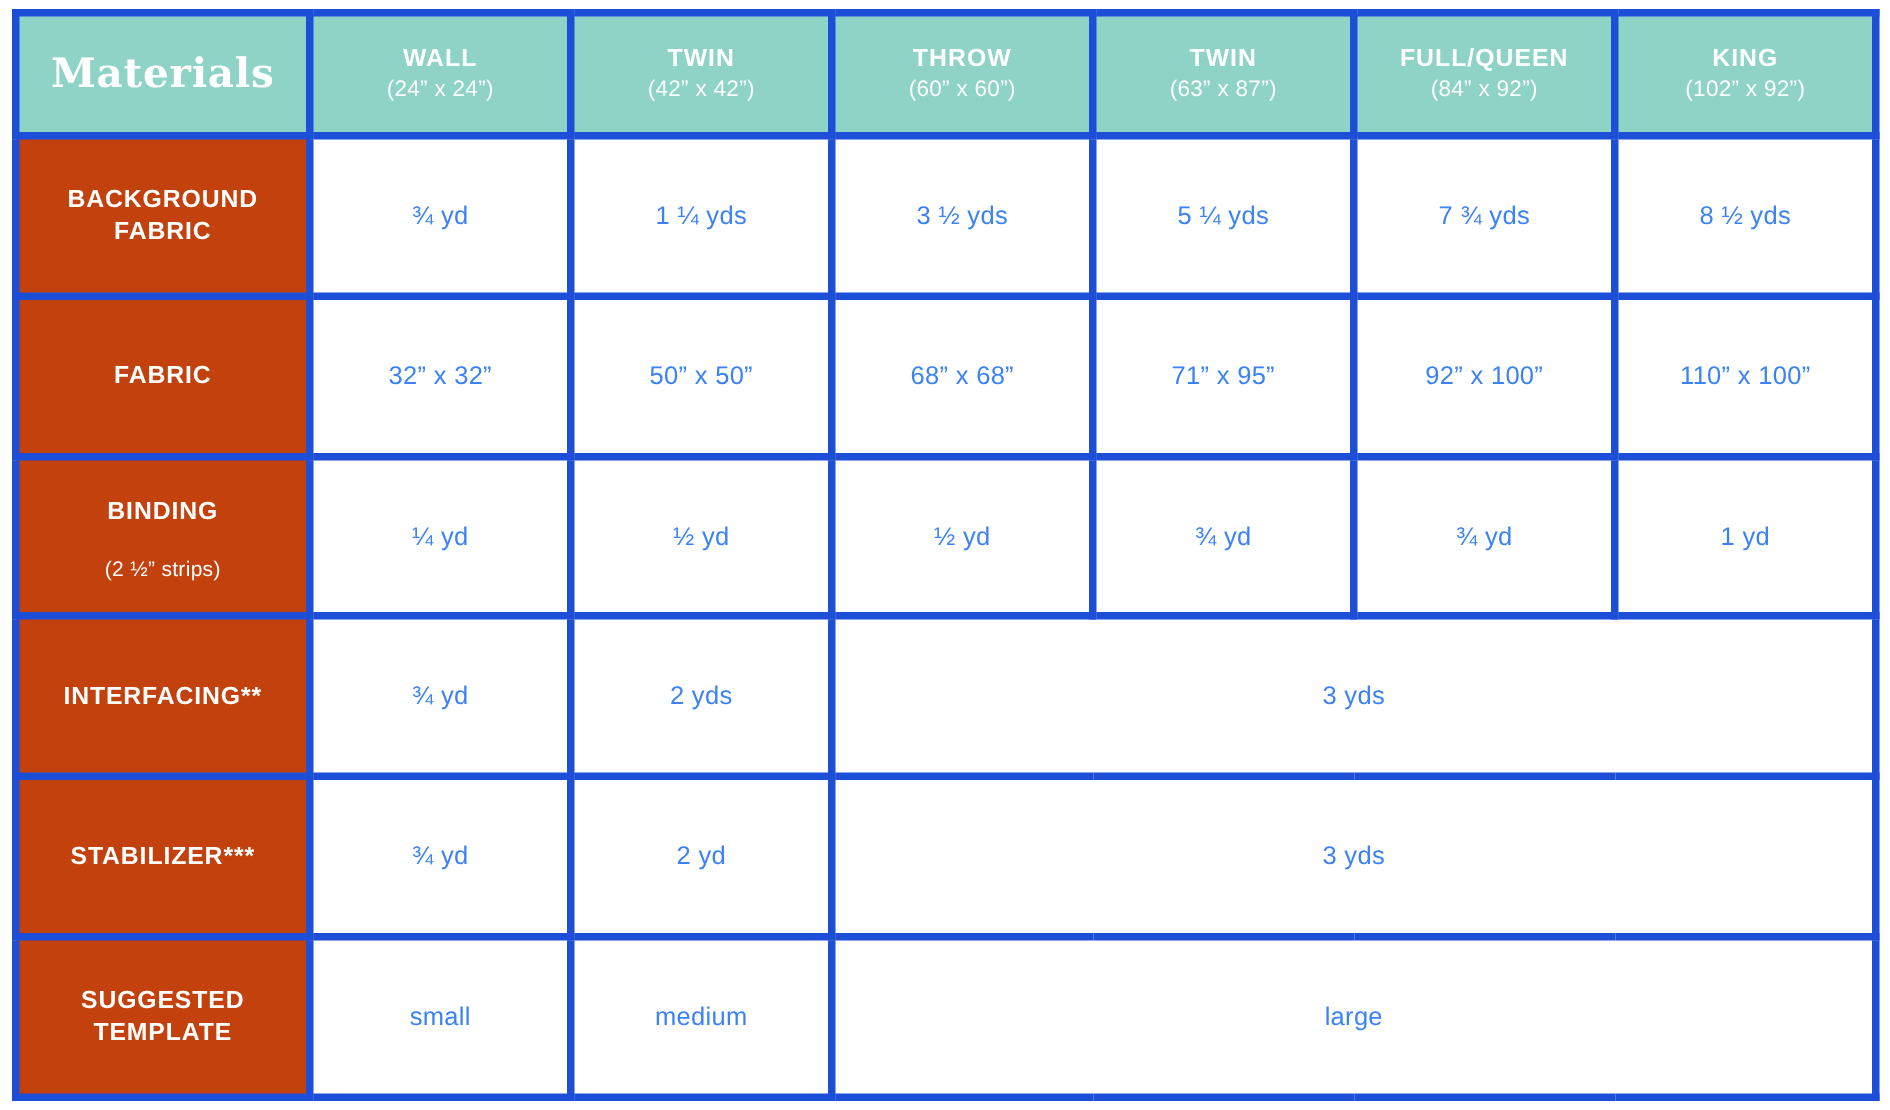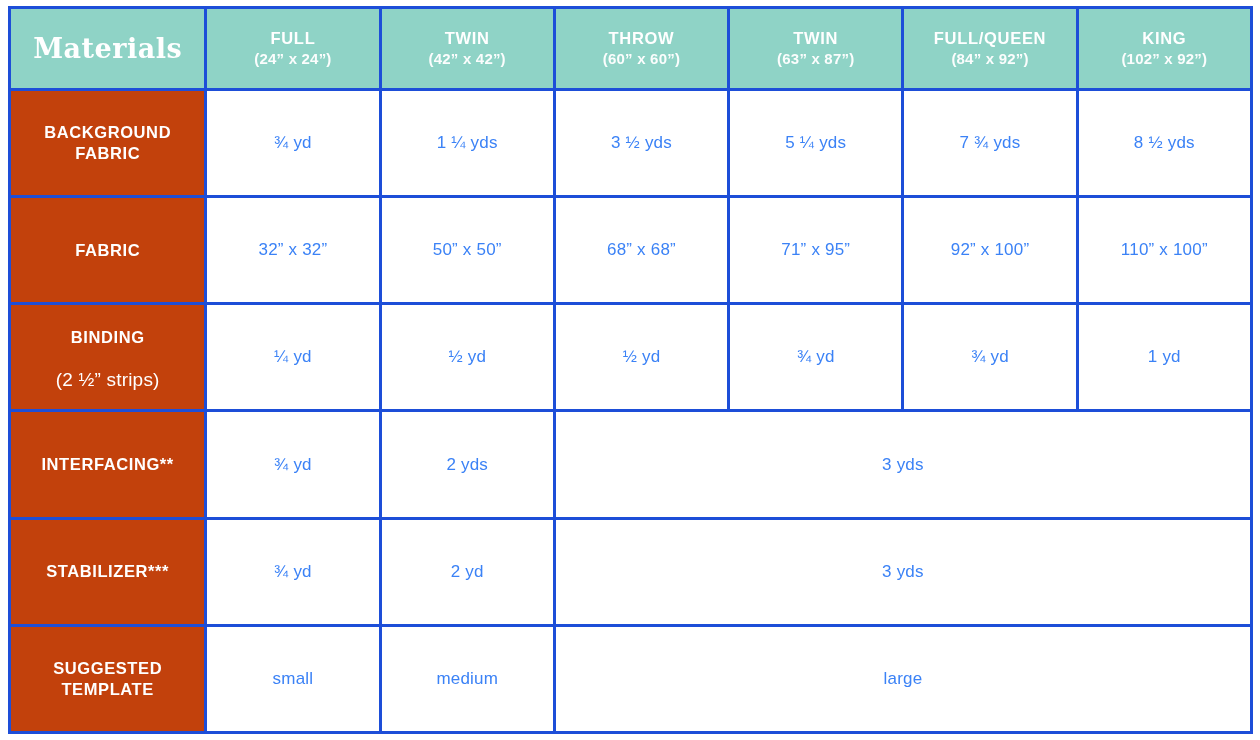--- a/index.html
+++ b/index.html
@@ -20,21 +20,21 @@
     box-sizing: border-box;
     padding: 6px 8px 8px 8px;
   }
   table.materials {
     border-collapse: collapse;
     table-layout: fixed;
     width: 1245px;
     height: 728px;
   }
   table.materials td, table.materials th {
-    border: 3px solid #1d4ed8;
+    border: 5px solid #1d4ed8;
     padding: 0;
     text-align: center;
     vertical-align: middle;
   }
   
   col.c-label { width: 196px; }
   col.c-size  { width: 174px; }
 
   
   .hdr {
@@ -49,40 +49,40 @@
     letter-spacing: 0.5px;
     line-height: 1.1;
   }
   .hdr .size-name {
     font-weight: bold;
     font-size: 16.5px;
     letter-spacing: 0.7px;
     line-height: 1.25;
   }
   .hdr .size-dims {
-    font-weight: bold;
+    font-weight: normal;
     font-size: 15px;
     letter-spacing: 0.2px;
     line-height: 1.3;
     opacity: 0.97;
   }
 
   
   td.rowlabel {
     background: #c2410c;
     color: #ffffff;
     font-weight: bold;
     font-size: 16.5px;
     letter-spacing: 0.6px;
     line-height: 1.25;
   }
   td.rowlabel .sub {
     display: block;
     font-weight: normal;
-    font-size: 19px;
+    font-size: 14px;
     letter-spacing: 0.2px;
     margin-top: 16px;
   }
 
   
   td.val {
     background: #ffffff;
     font-size: 17px;
     color: #3b82f6;
     letter-spacing: 0.2px;
@@ -104,21 +104,21 @@
       <col class="c-size">
       <col class="c-size">
       <col class="c-size">
     </colgroup>
     <thead>
       <tr class="hdr">
         <th>
           <div class="title">Materials</div>
         </th>
         <th>
-          <div class="size-name">FULL</div>
+          <div class="size-name">WALL</div>
           <div class="size-dims">(24” x 24”)</div>
         </th>
         <th>
           <div class="size-name">TWIN</div>
           <div class="size-dims">(42” x 42”)</div>
         </th>
         <th>
           <div class="size-name">THROW</div>
           <div class="size-dims">(60” x 60”)</div>
         </th>

